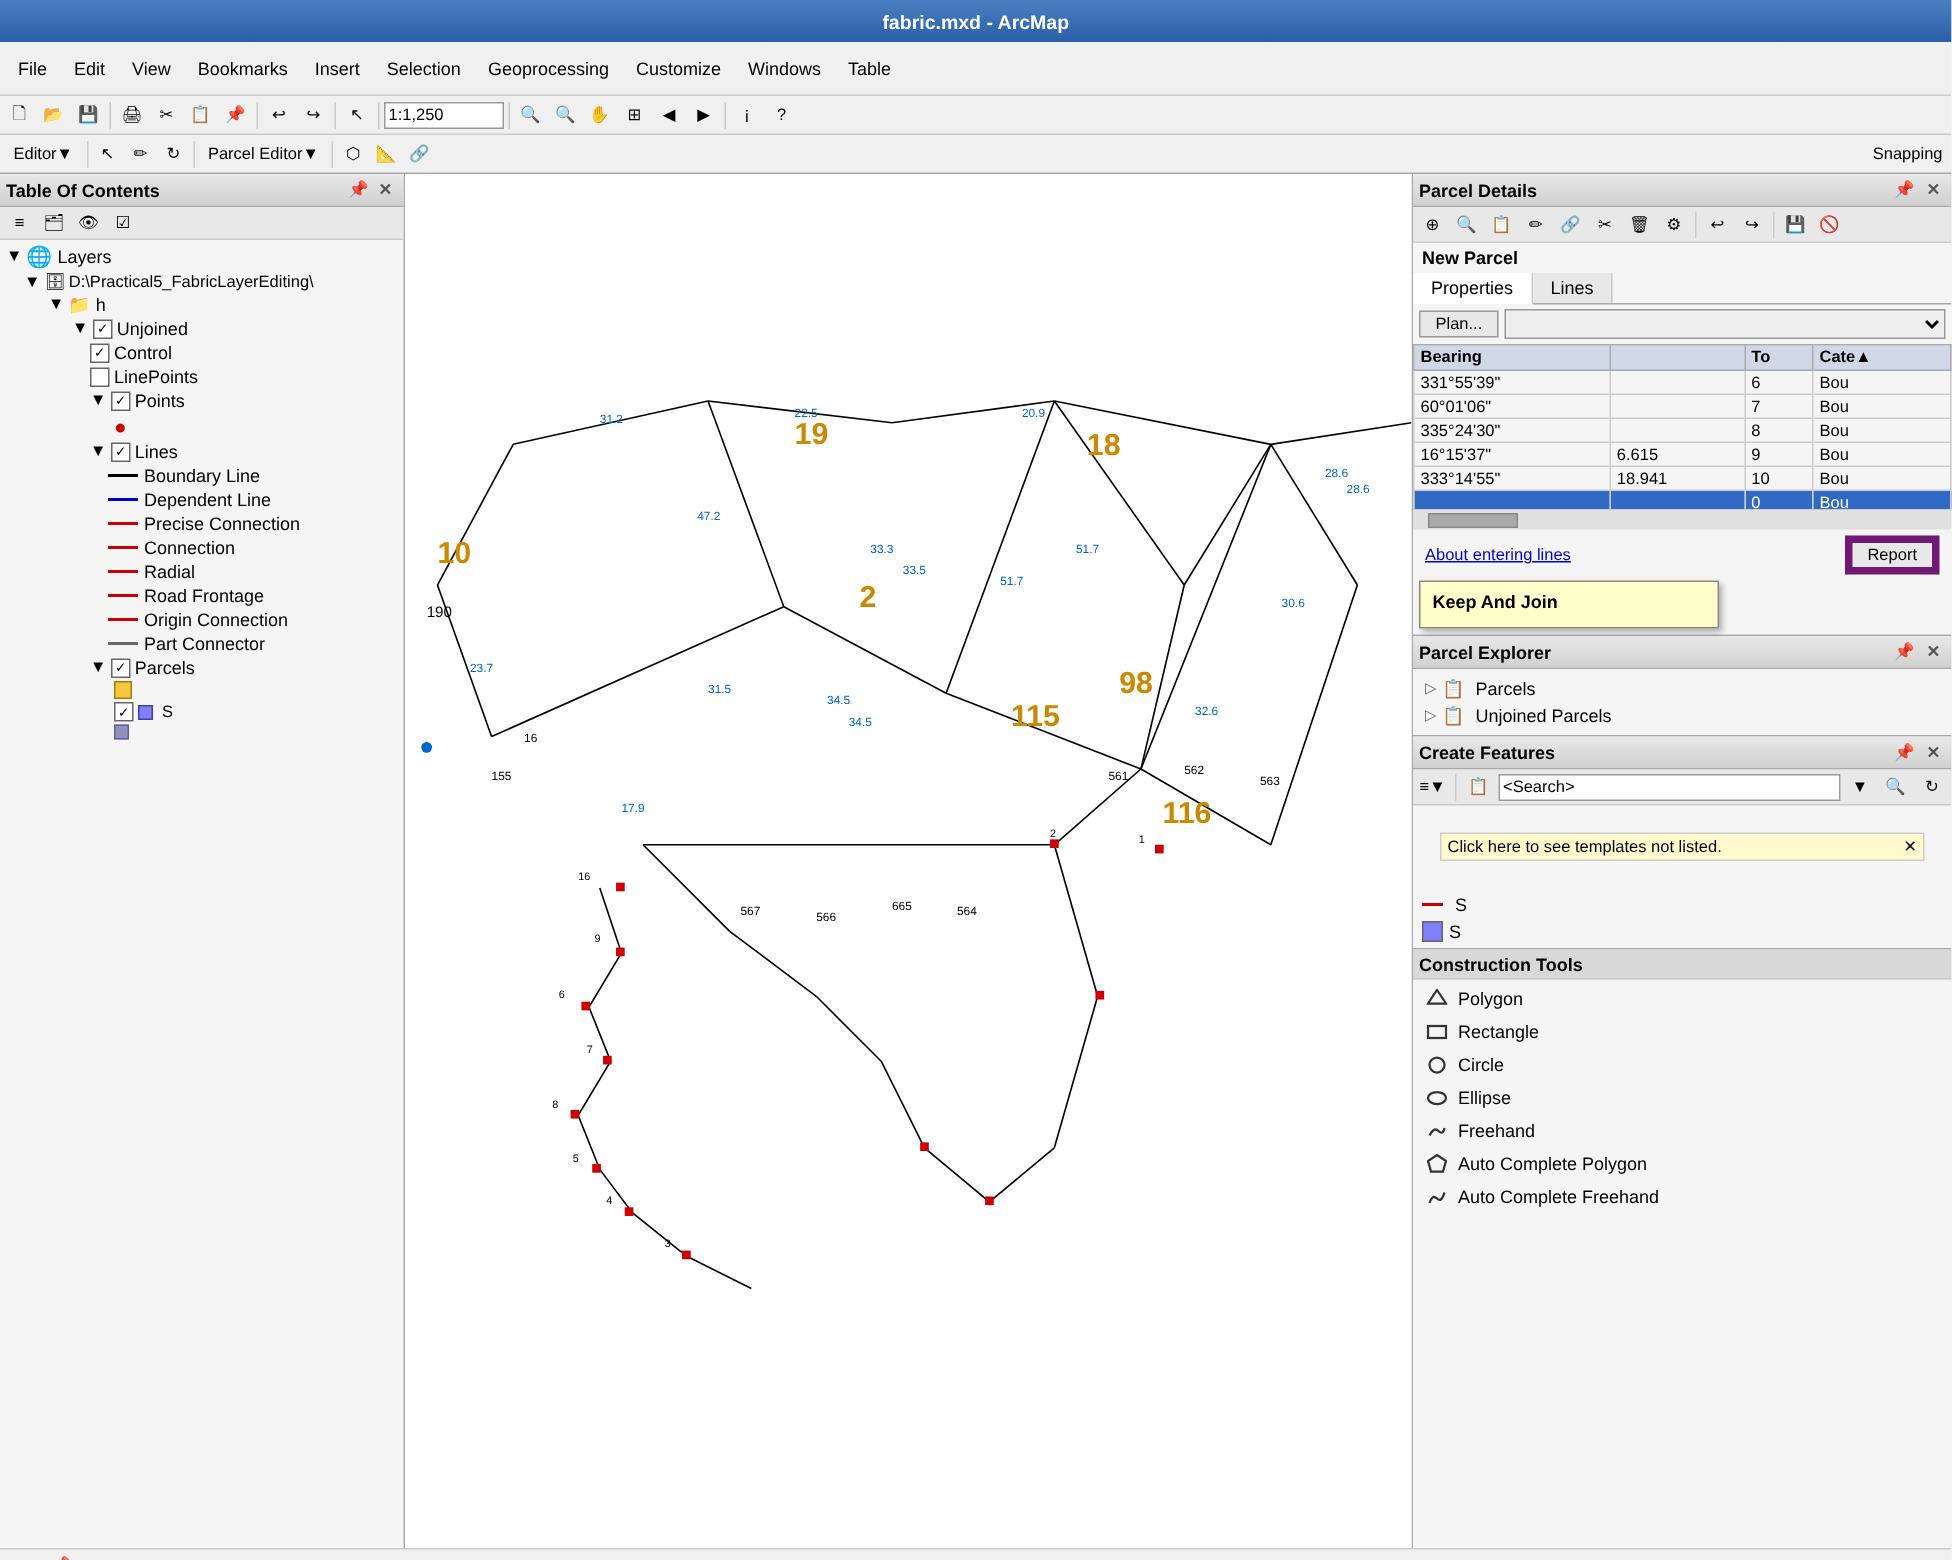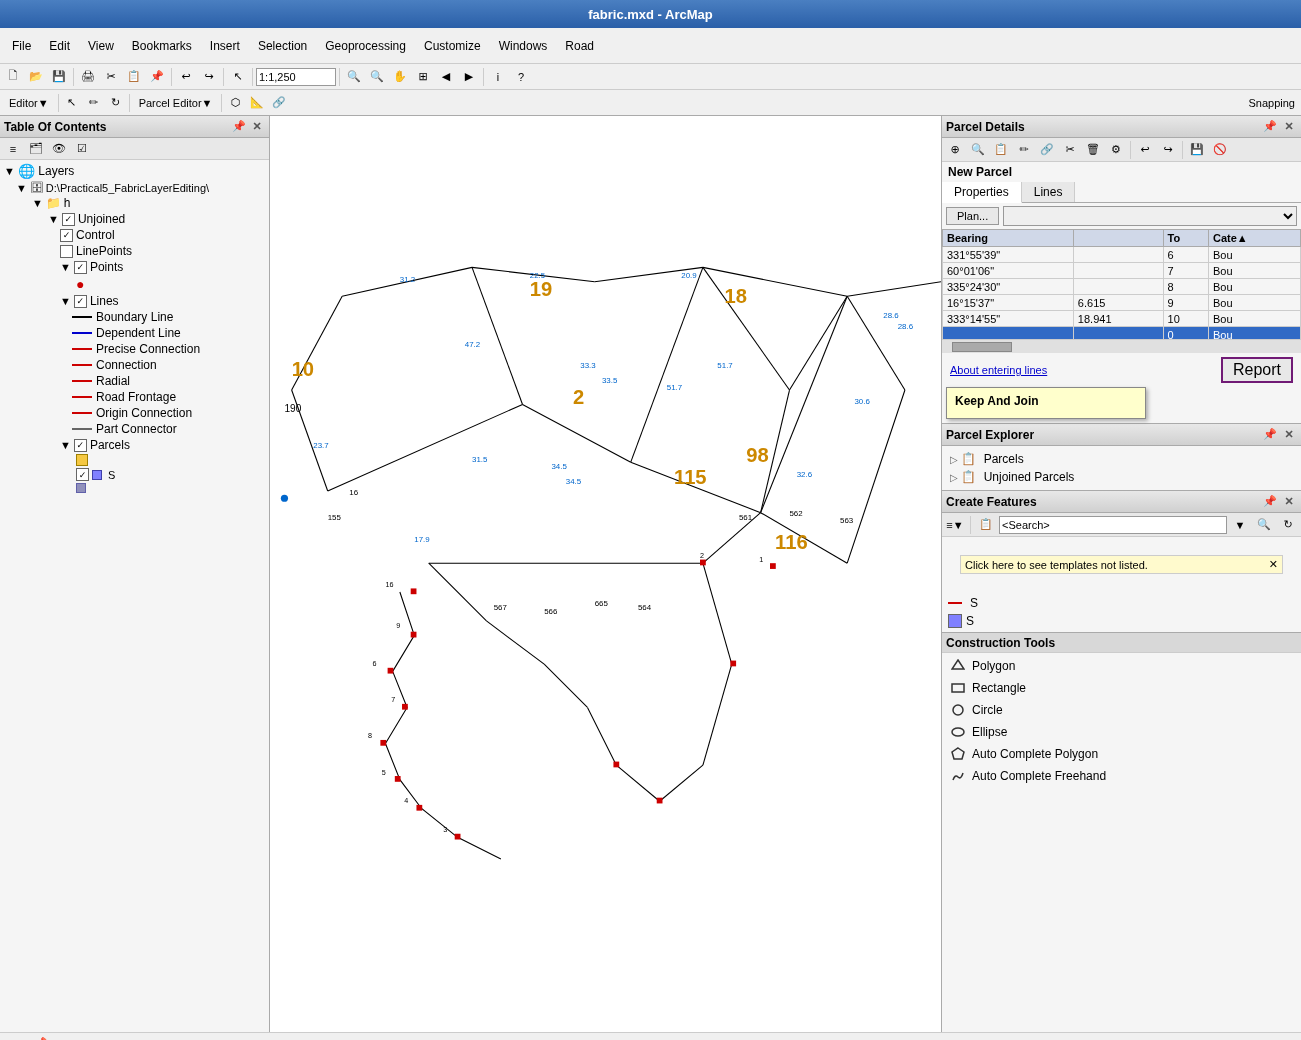--- a/index.html
+++ b/index.html
@@ -60,21 +60,21 @@
     .parcel-tab.active { background: white; border-bottom: 1px solid white; margin-bottom: -1px; }
     .parcel-actions { display: flex; align-items: center; padding: 3px 4px; gap: 4px; }
     .parcel-btn { padding: 2px 10px; font-size: 11px; background: #e8e8e8; border: 1px solid #999; cursor: pointer; }
     .parcel-select { height: 20px; font-size: 11px; border: 1px solid #999; }
     .parcel-table { width: 100%; border-collapse: collapse; font-size: 11px; }
     .parcel-table th { background: #d0d8e8; border: 1px solid #aaa; padding: 2px 4px; text-align: left; }
     .parcel-table td { border: 1px solid #ccc; padding: 1px 4px; height: 16px; }
     .parcel-table tr.selected td { background: #316ac5; color: white; }
     .table-scroll { max-height: 110px; overflow-y: auto; }
     .about-link { color: #0000cc; font-size: 11px; padding: 2px 4px; text-decoration: underline; cursor: pointer; }
-    .report-btn { float: right; padding: 2px 10px; font-size: 16px; background: #e8e8e8; border: 2px solid #701a75; margin: 2px 4px; cursor: pointer; }
+    .report-btn { float: right; padding: 2px 10px; font-size: 11px; background: #e8e8e8; border: 5px solid #701a75; margin: 2px 4px; cursor: pointer; }
 
     
     .tooltip-popup { position: absolute; top: 60px; left: 290px; background: #ffffcc; border: 1px solid #888; padding: 6px 8px; z-index: 100; max-width: 200px; box-shadow: 2px 2px 4px rgba(0,0,0,0.3); font-size: 11px; }
     .tooltip-title { font-weight: bold; font-size: 12px; margin-bottom: 4px; }
 
     
     .parcel-explorer { border-bottom: 1px solid #aaa; }
     .explorer-content { padding: 4px; }
     .explorer-item { display: flex; align-items: center; gap: 4px; padding: 2px 4px; font-size: 12px; cursor: pointer; }
     .tree-icon { color: #666; font-size: 10px; }
@@ -116,21 +116,21 @@
 <div class="menu-bar">
   <span class="menu-item">File</span>
   <span class="menu-item">Edit</span>
   <span class="menu-item">View</span>
   <span class="menu-item">Bookmarks</span>
   <span class="menu-item">Insert</span>
   <span class="menu-item">Selection</span>
   <span class="menu-item">Geoprocessing</span>
   <span class="menu-item">Customize</span>
   <span class="menu-item">Windows</span>
-  <span class="menu-item">Road</span>
+  <span class="menu-item">Table</span>
 </div>
 
 <div class="toolbar-row">
   <button class="toolbar-btn">🗋</button>
   <button class="toolbar-btn">📂</button>
   <button class="toolbar-btn">💾</button>
   <div class="toolbar-sep"></div>
   <button class="toolbar-btn">🖨</button>
   <button class="toolbar-btn">✂</button>
   <button class="toolbar-btn">📋</button>
@@ -590,20 +590,28 @@
             <div class="ct-icon">
               <svg width="14" height="14" viewBox="0 0 14 14">
                   <ellipse cx="7" cy="7" rx="6" ry="4" fill="none" stroke="#333" stroke-width="1.5"></ellipse>
                 </svg>
             </div>
             <span>Ellipse</span>
           </div>
           <div class="ct-item">
             <div class="ct-icon">
               <svg width="14" height="14" viewBox="0 0 14 14">
+                  <path d="M2,10 Q5,4 8,7 Q11,10 12,5" fill="none" stroke="#333" stroke-width="1.5"></path>
+                </svg>
+            </div>
+            <span>Freehand</span>
+          </div>
+          <div class="ct-item">
+            <div class="ct-icon">
+              <svg width="14" height="14" viewBox="0 0 14 14">
                   <polygon points="7,1 13,5 11,12 3,12 1,5" fill="none" stroke="#333" stroke-width="1.5"></polygon>
                 </svg>
             </div>
             <span>Auto Complete Polygon</span>
           </div>
           <div class="ct-item">
             <div class="ct-icon">
               <svg width="14" height="14" viewBox="0 0 14 14">
                   <path d="M2,11 Q4,5 7,8 Q10,11 12,4" fill="none" stroke="#333" stroke-width="1.5"></path>
                 </svg>

